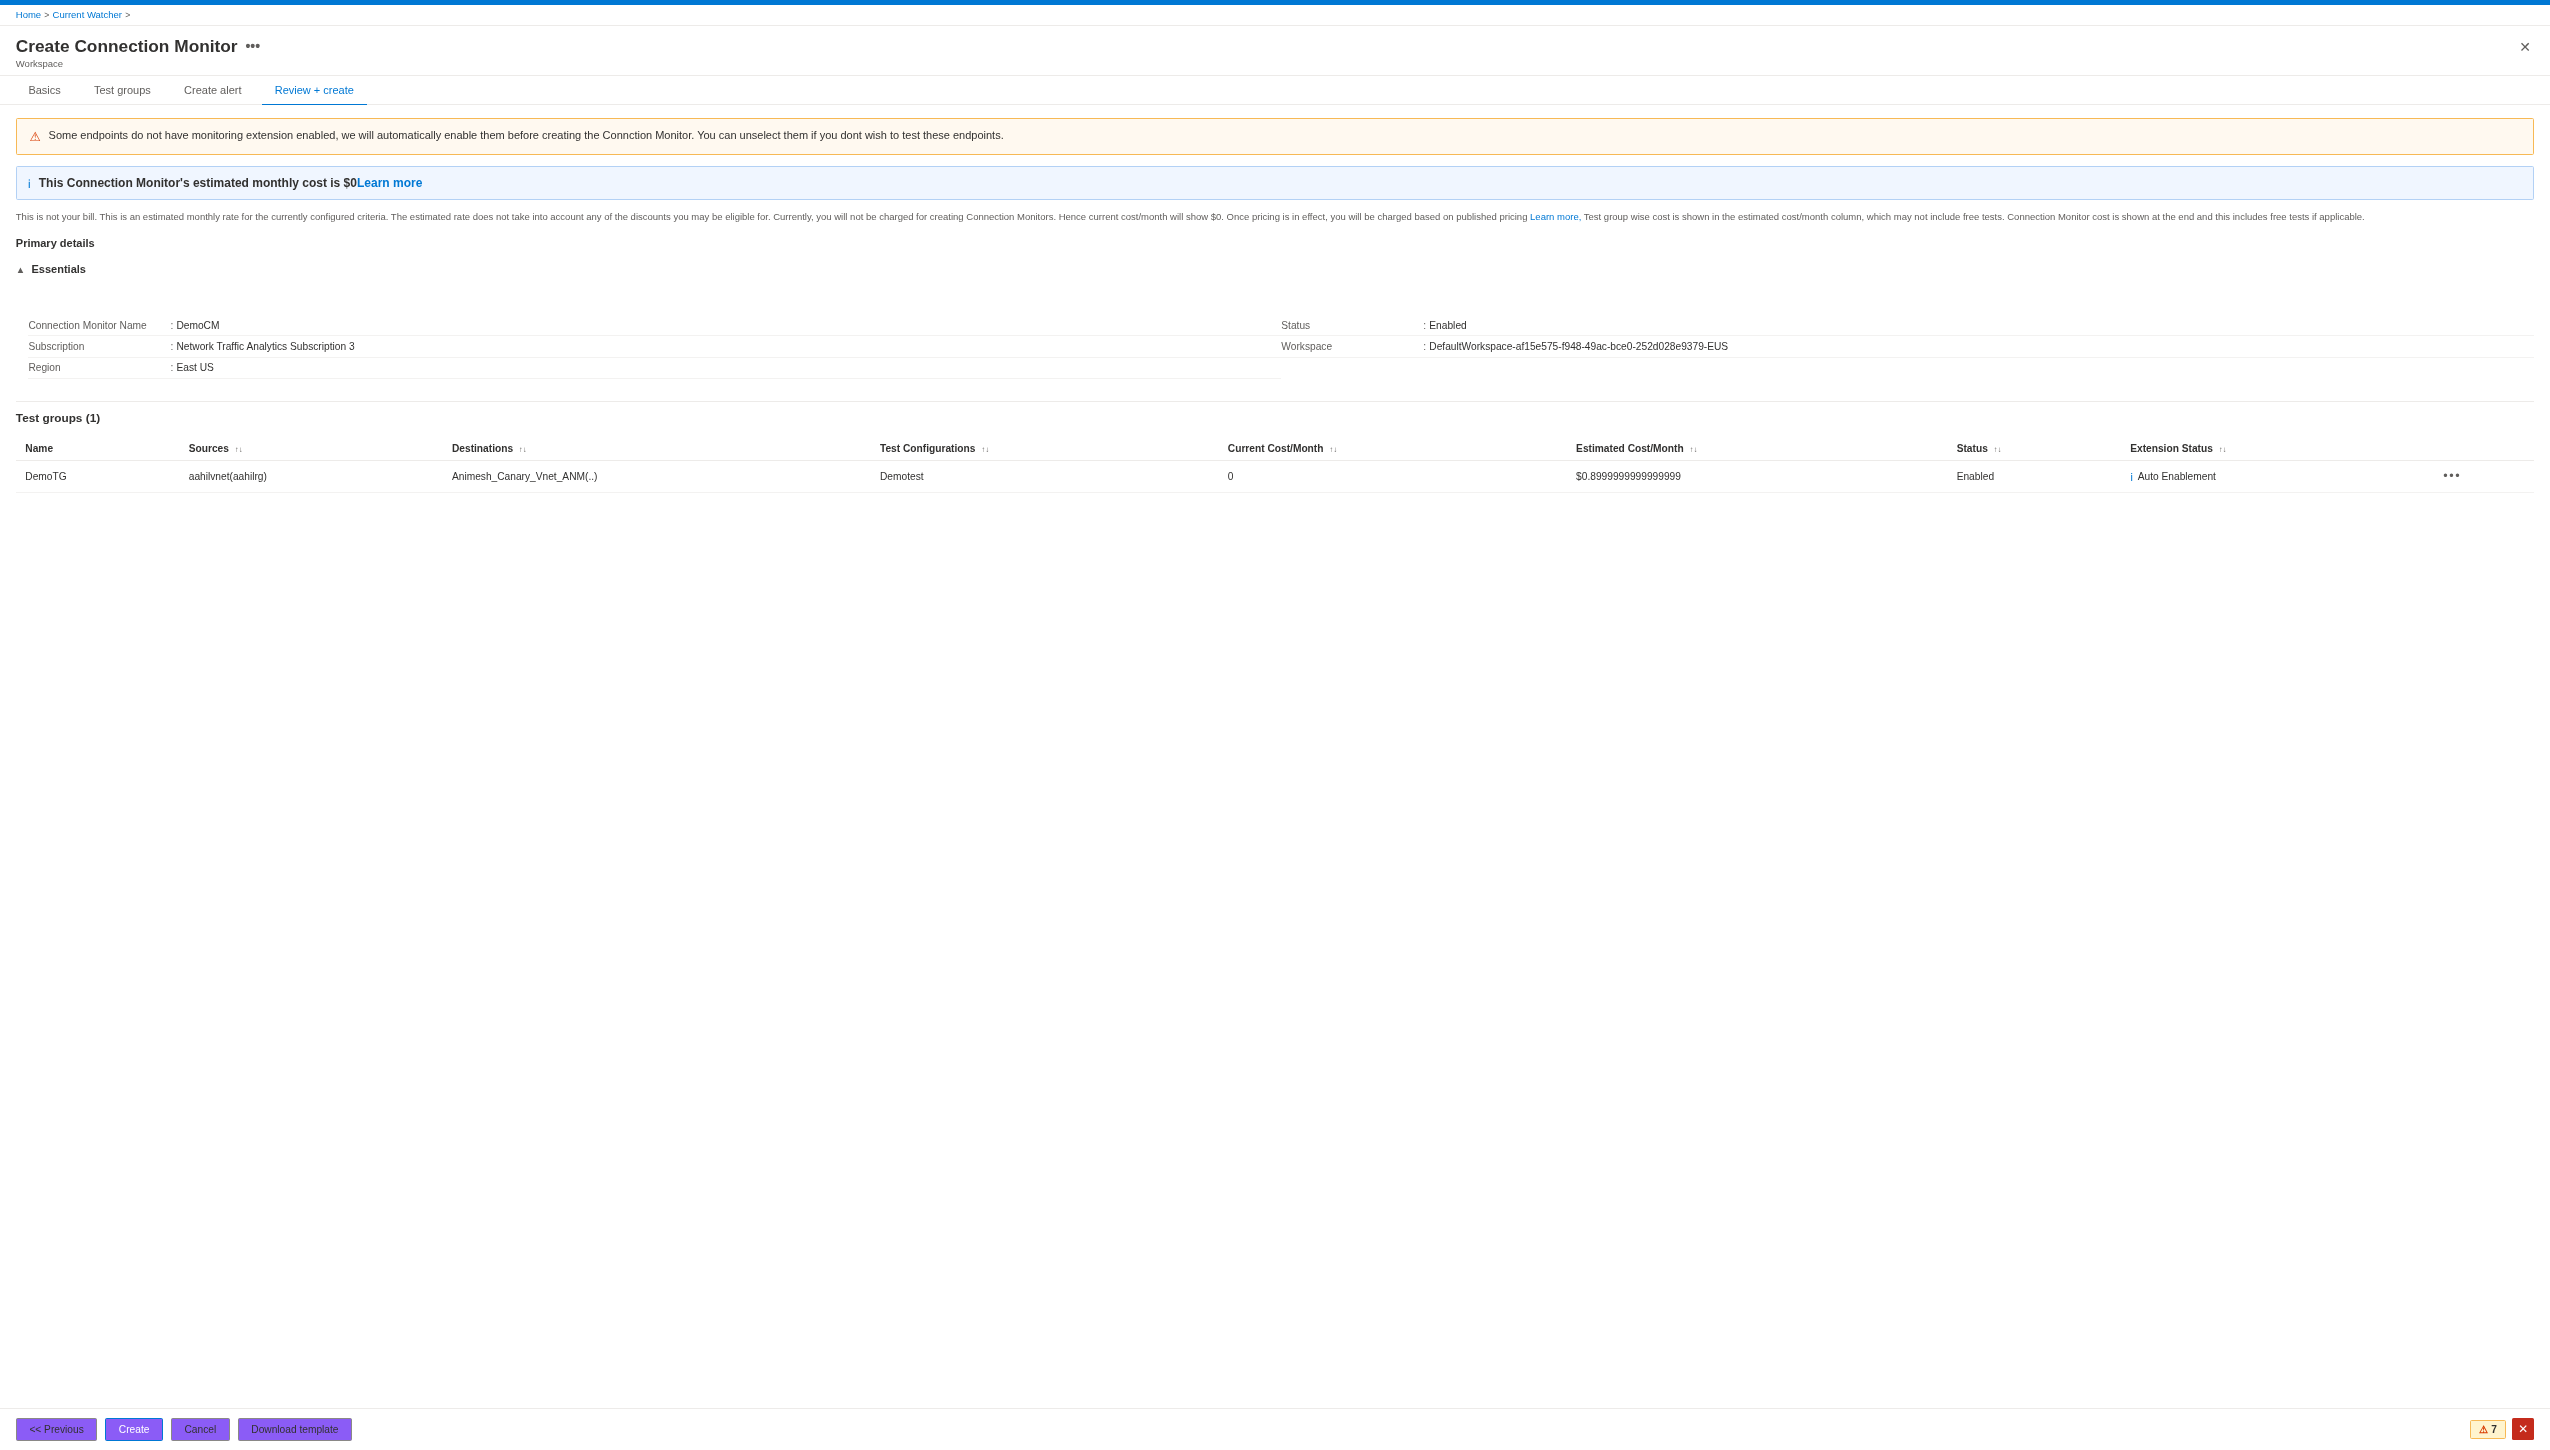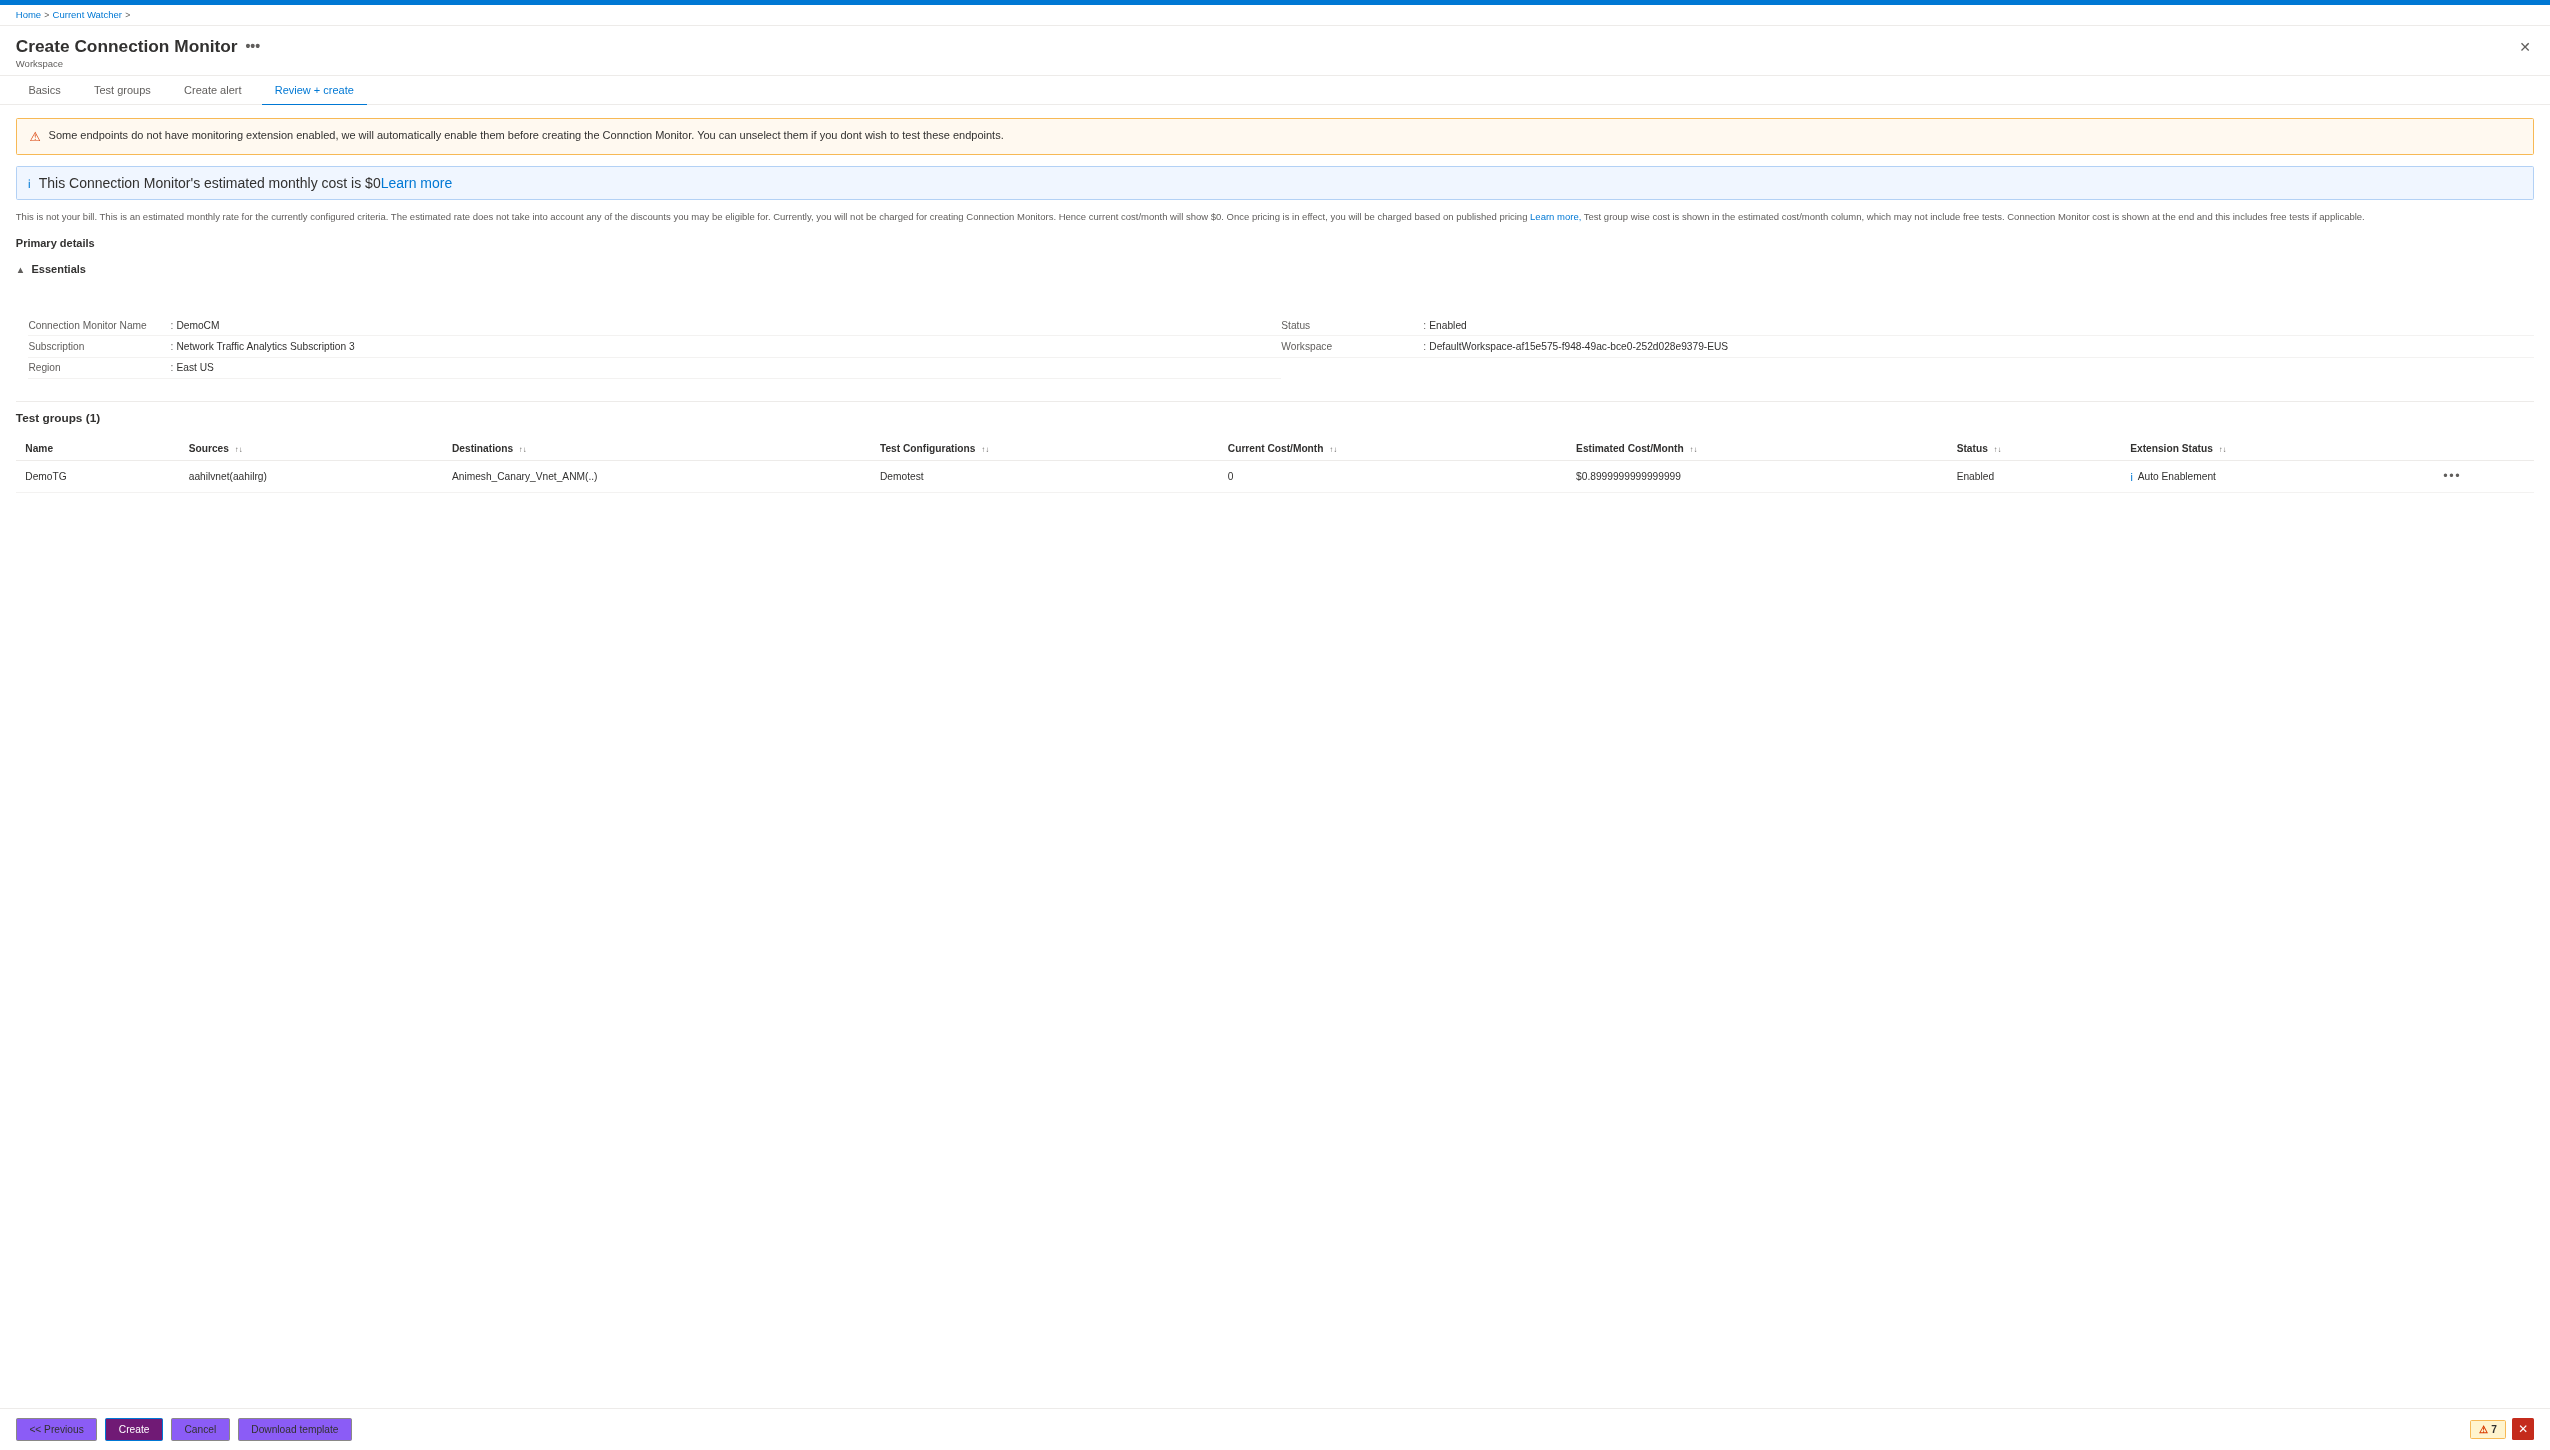--- a/index.html
+++ b/index.html
@@ -83,21 +83,21 @@
       background: #f0f6ff;
       border: 0.8px solid #b3d1f5;
       border-radius: 1.6px;
       padding: 7.9px 11px;
       display: flex;
       align-items: center;
       gap: 7.9px;
       margin-bottom: 9.5px;
     }
     .info-icon { color: #0078d4; font-size: 11.8px; flex-shrink: 0; }
-    .info-text { font-size: 14px; color: #323130; }
+    .info-text { font-size: 12px; color: #323130; font-weight: bold; }
     .info-link { color: #0078d4; text-decoration: none; cursor: pointer; }
 
     
     .desc-text {
       font-size: 9.5px;
       color: #605e5c;
       line-height: 1.6;
       margin-bottom: 12.6px;
     }
     .desc-link { color: #0078d4; text-decoration: none; }
@@ -192,21 +192,21 @@
       padding: 4.7px 12.6px;
       font-size: 10.2px;
       cursor: pointer;
       border-radius: 1.6px;
       border: 0.8px solid #8a8886;
       background: #fff;
       color: #323130;
       font-family: inherit;
     }
     .btn-primary {
-      background: #701a75;
+      background: #8b5cf6;
       color: #fff;
       border-color: #0078d4;
     }
     .btn-outline {
       background: #8b5cf6;
       color: #323130;
       border-color: #8a8886;
     }
 
     

